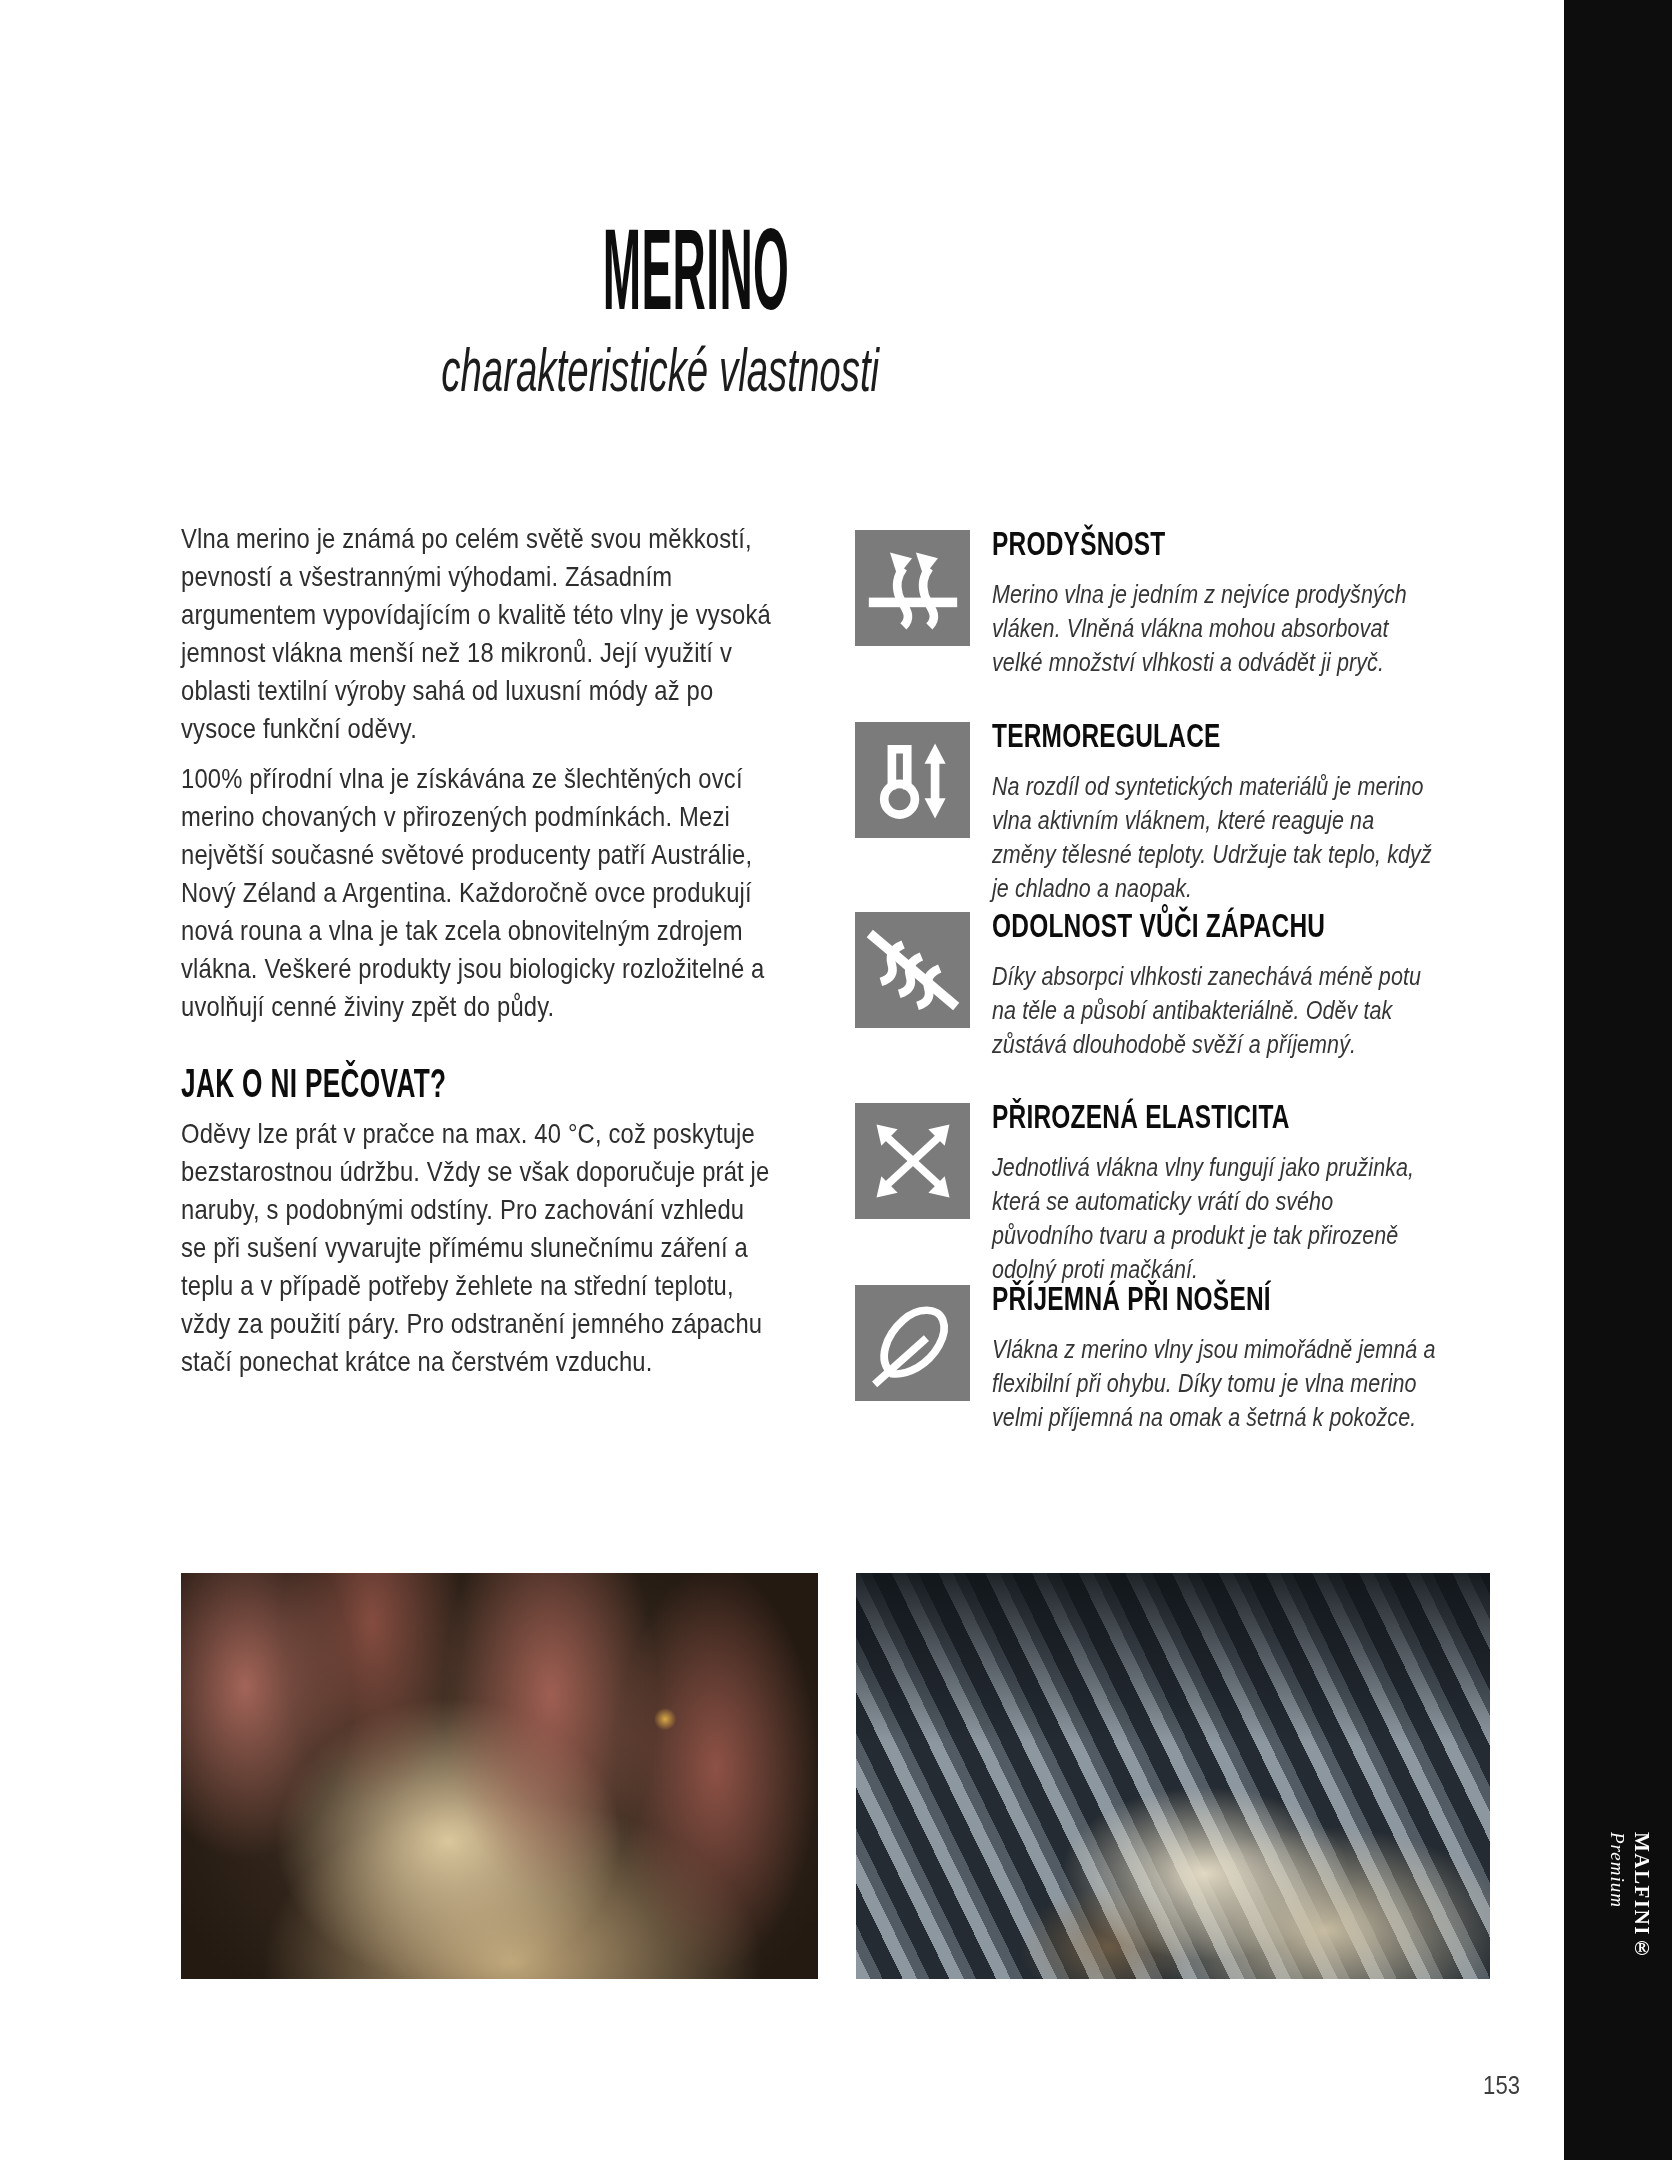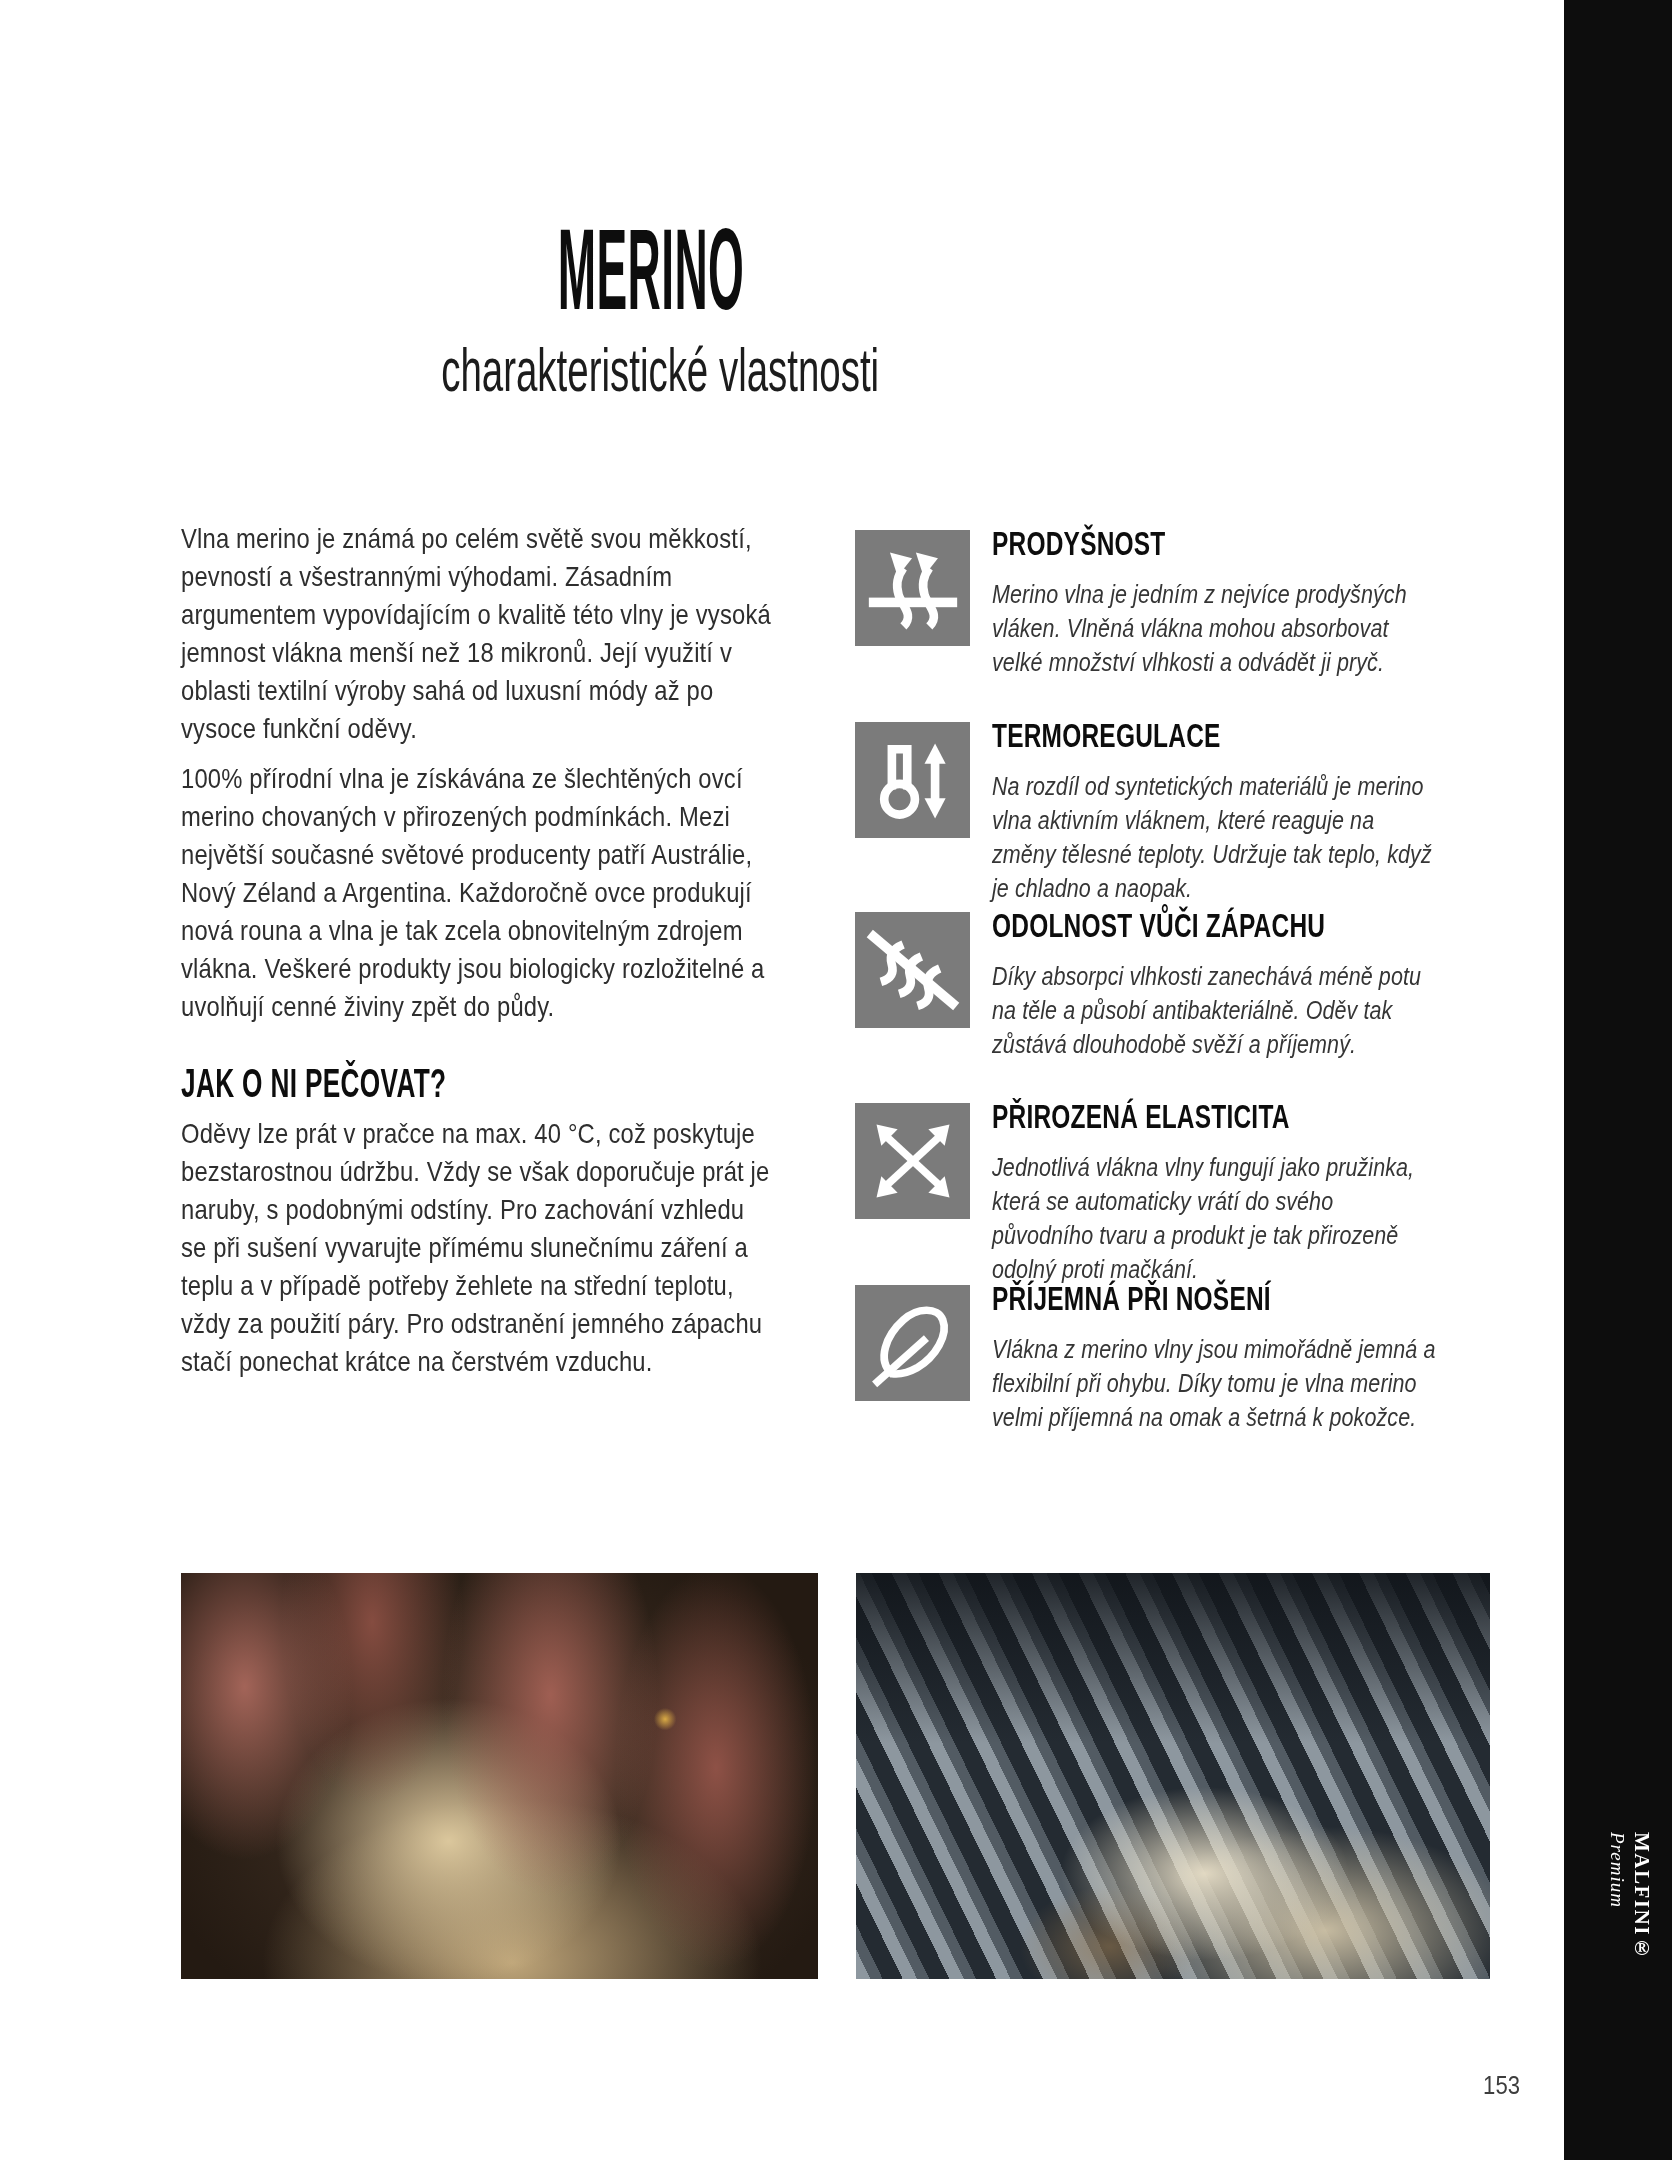--- a/index.html
+++ b/index.html
@@ -1,26 +1,26 @@
 <!DOCTYPE html>
 <html><head>
 <meta charset="utf-8">
 <style>
   html,body{margin:0;padding:0;background:#e8e8e8;}
   .page{
     position:relative;width:1672px;height:2160px;background:#ffffff;
     font-family:"Liberation Sans", sans-serif;overflow:hidden;color:#2d2d2d;
   }
   
-  .title-wrap{position:absolute;left:0;top:212px;width:1302px;text-align:center;}
+  .title-wrap{position:absolute;left:0;top:212px;width:1302px;text-align:center;padding-left:45px;}
   .title{
     display:inline-block;font-size:115px;line-height:1;font-weight:700;color:#0d0d0d;
     transform:scaleX(0.40);transform-origin:50% 50%;letter-spacing:1px;white-space:nowrap;
   }
-  .subtitle-wrap{position:absolute;left:0;top:336px;width:1320px;text-align:center;}
+  .subtitle-wrap{position:absolute;left:0;top:336px;width:1320px;text-align:center;font-style:italic;}
   .subtitle{
     display:inline-block;font-size:62px;line-height:1.1;font-weight:400;color:#1c1c1c;
     transform:scaleX(0.62);transform-origin:50% 50%;white-space:nowrap;
   }
   
   .body-par{
     position:absolute;left:181px;width:700px;font-size:28px;line-height:38px;
     color:#2e2e2e;transform:scaleX(0.85);transform-origin:0 0;letter-spacing:0.2px;
   }
   .p1{top:520px;}

